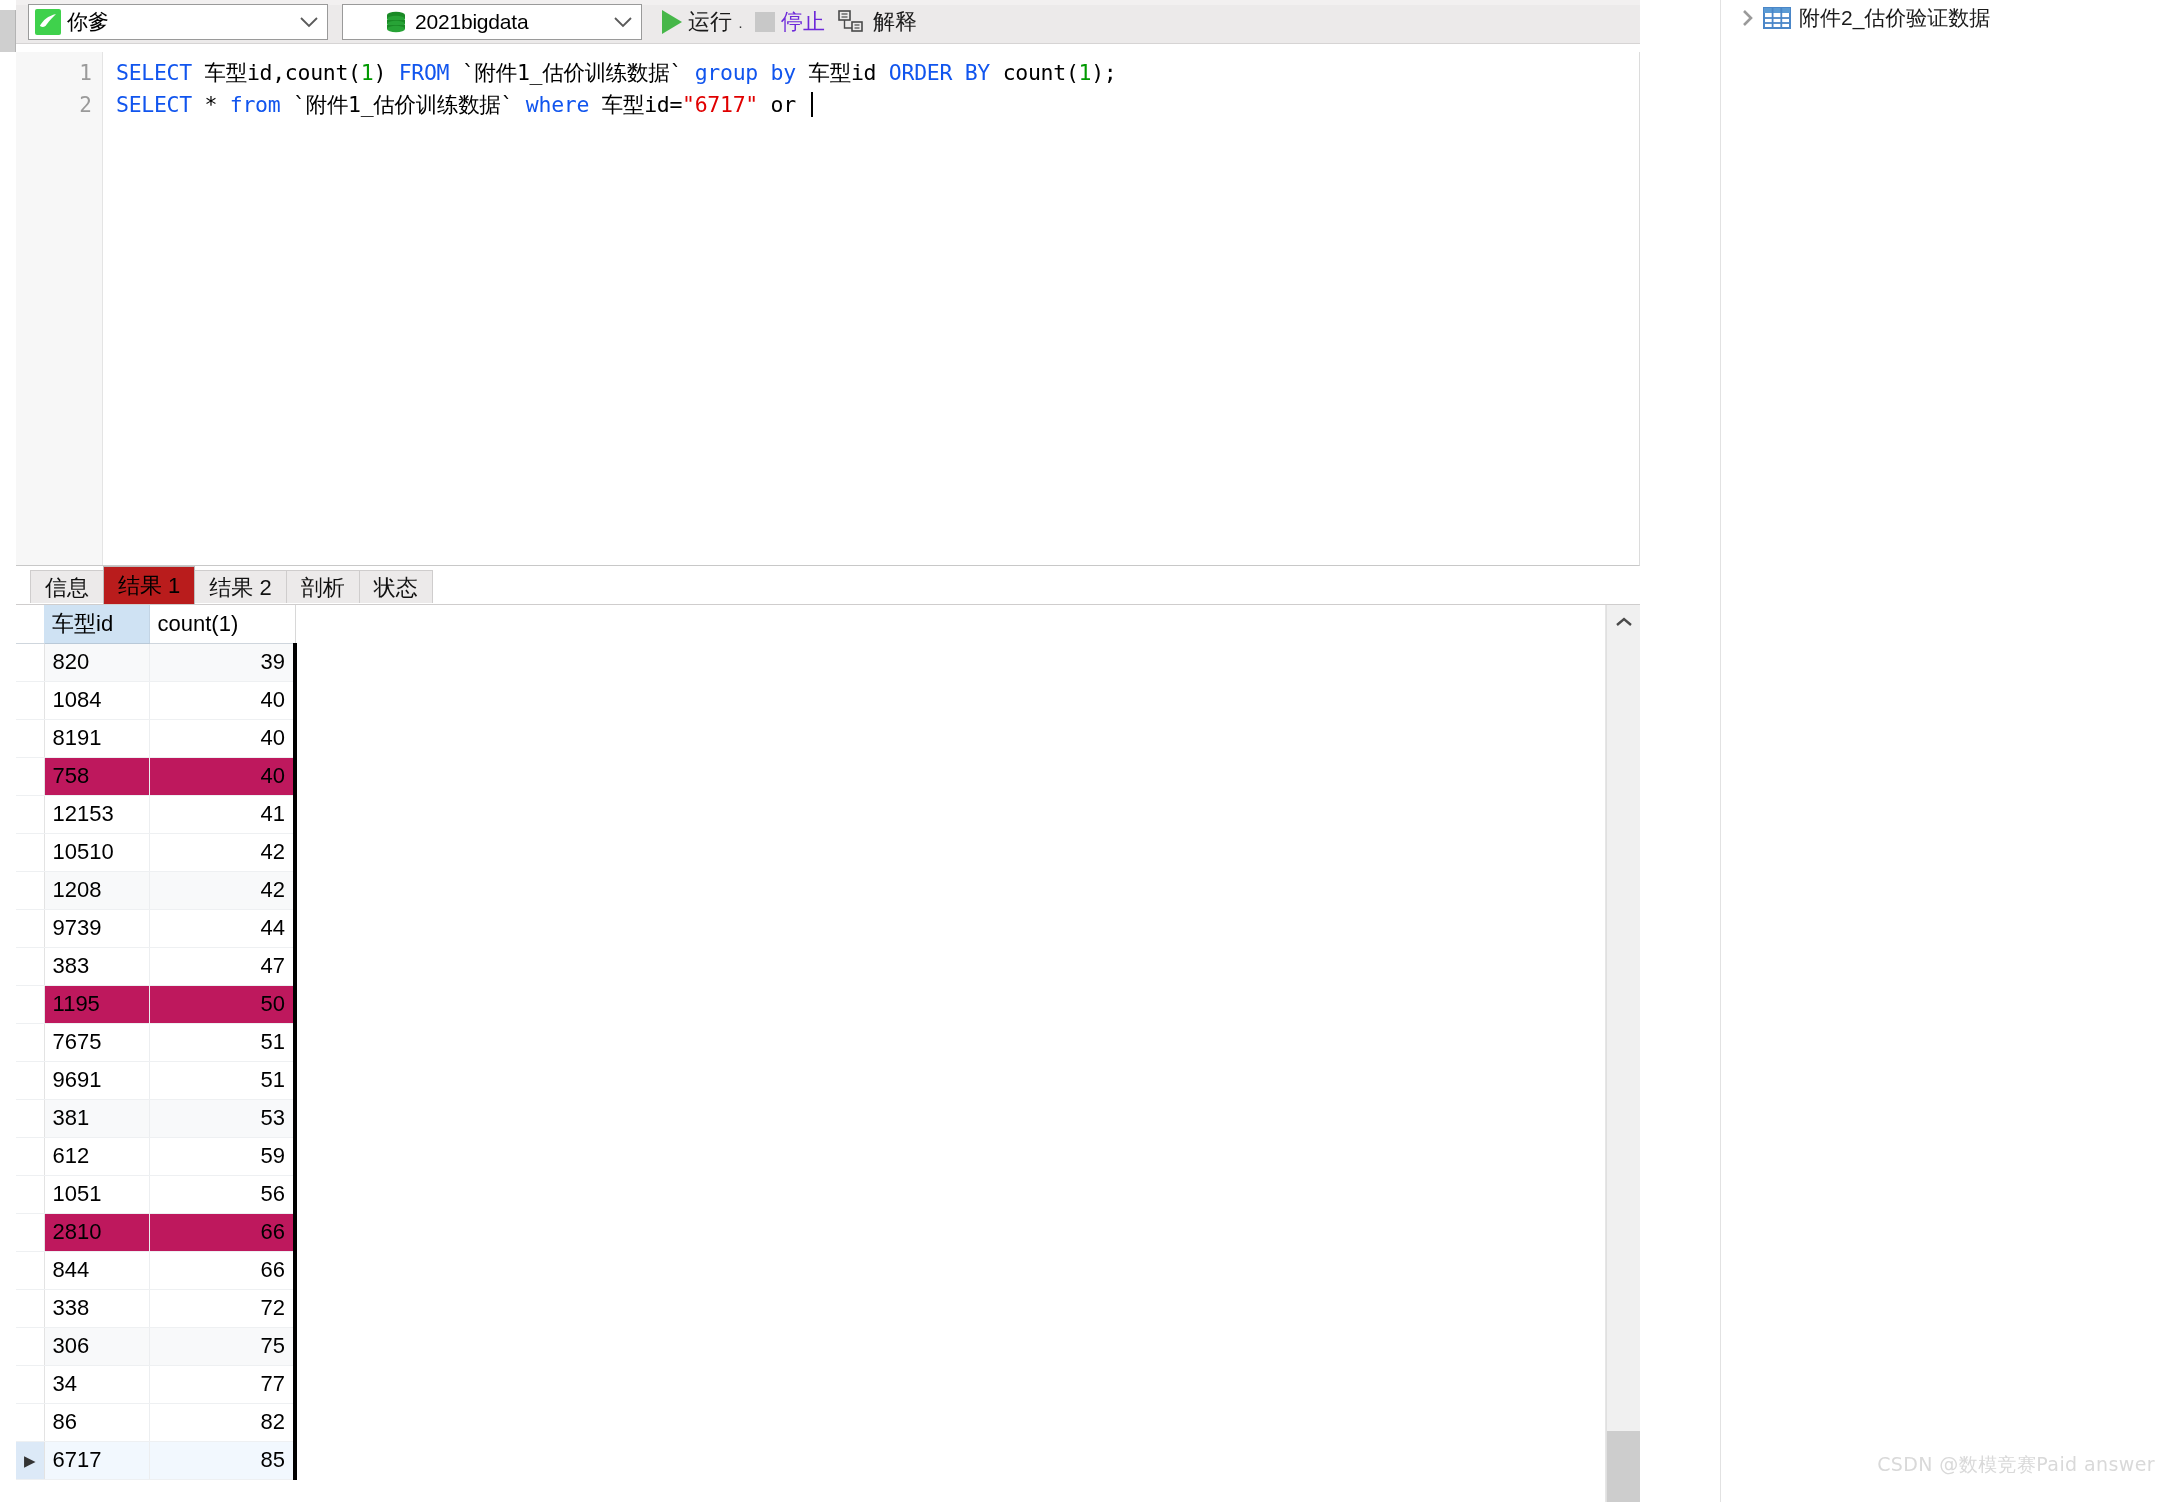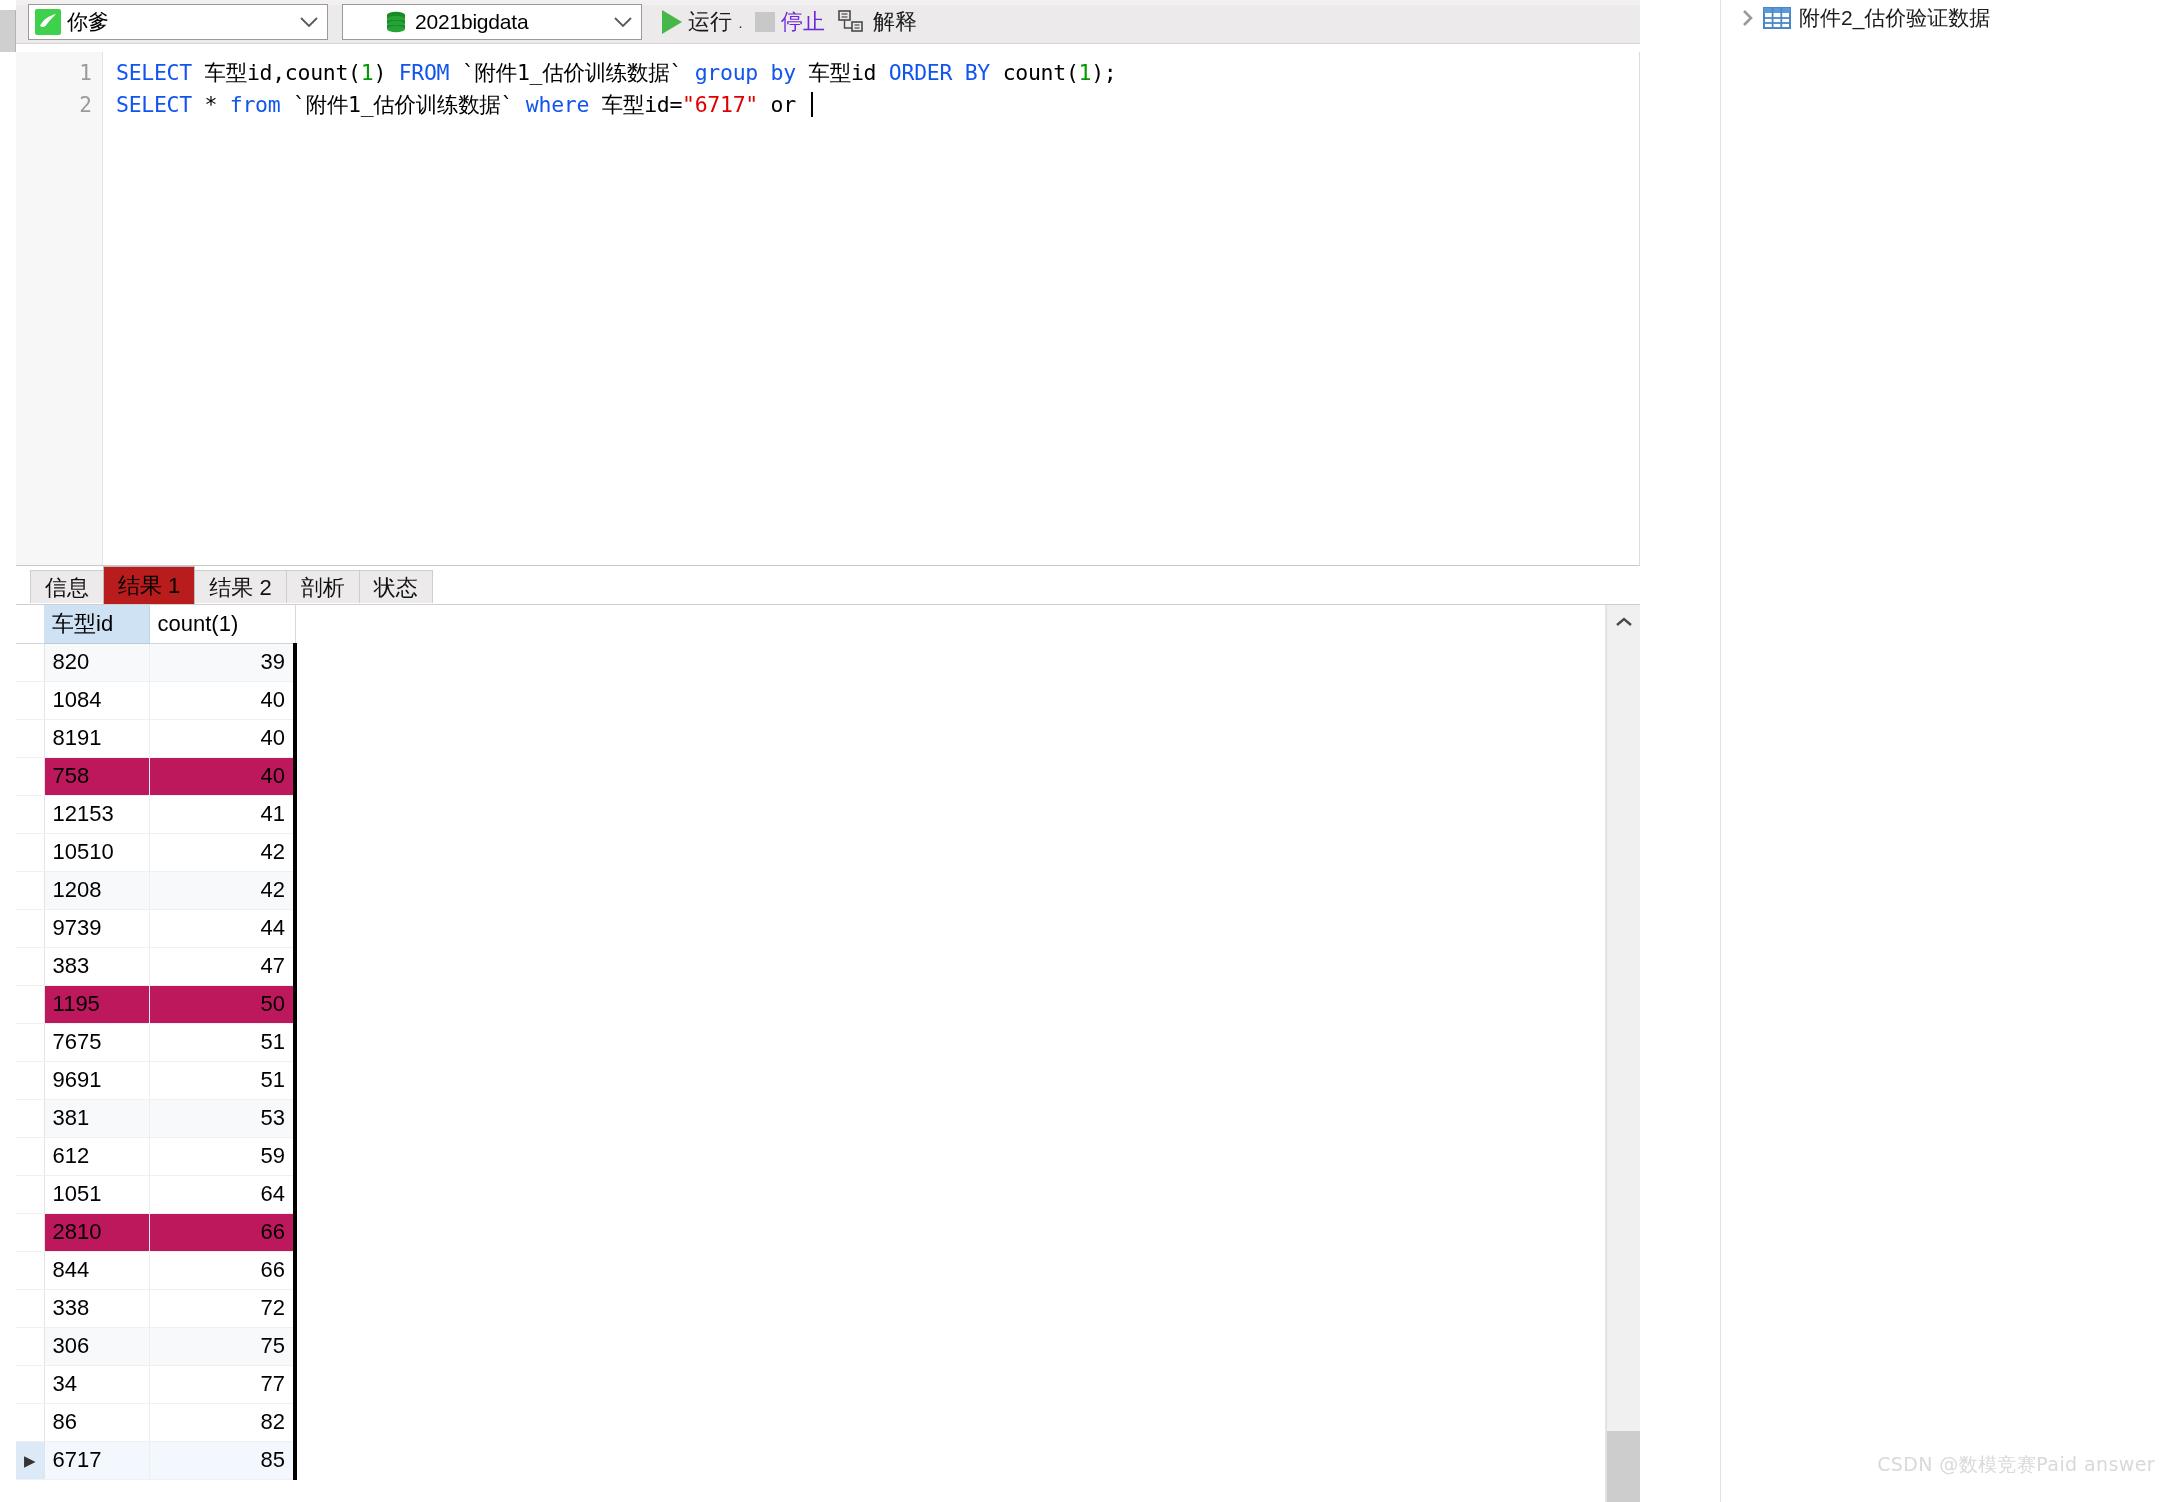--- a/index.html
+++ b/index.html
@@ -541,21 +541,21 @@
               <td class="cell-cnt">53</td>
             </tr>
             <tr class="">
               <td class="marker"></td>
               <td class="cell-id">612</td>
               <td class="cell-cnt">59</td>
             </tr>
             <tr class="">
               <td class="marker"></td>
               <td class="cell-id">1051</td>
-              <td class="cell-cnt">64</td>
+              <td class="cell-cnt">56</td>
             </tr>
             <tr class="alt-b">
               <td class="marker"></td>
               <td class="cell-id">2810</td>
               <td class="cell-cnt">66</td>
             </tr>
             <tr class="">
               <td class="marker"></td>
               <td class="cell-id">844</td>
               <td class="cell-cnt">66</td>

